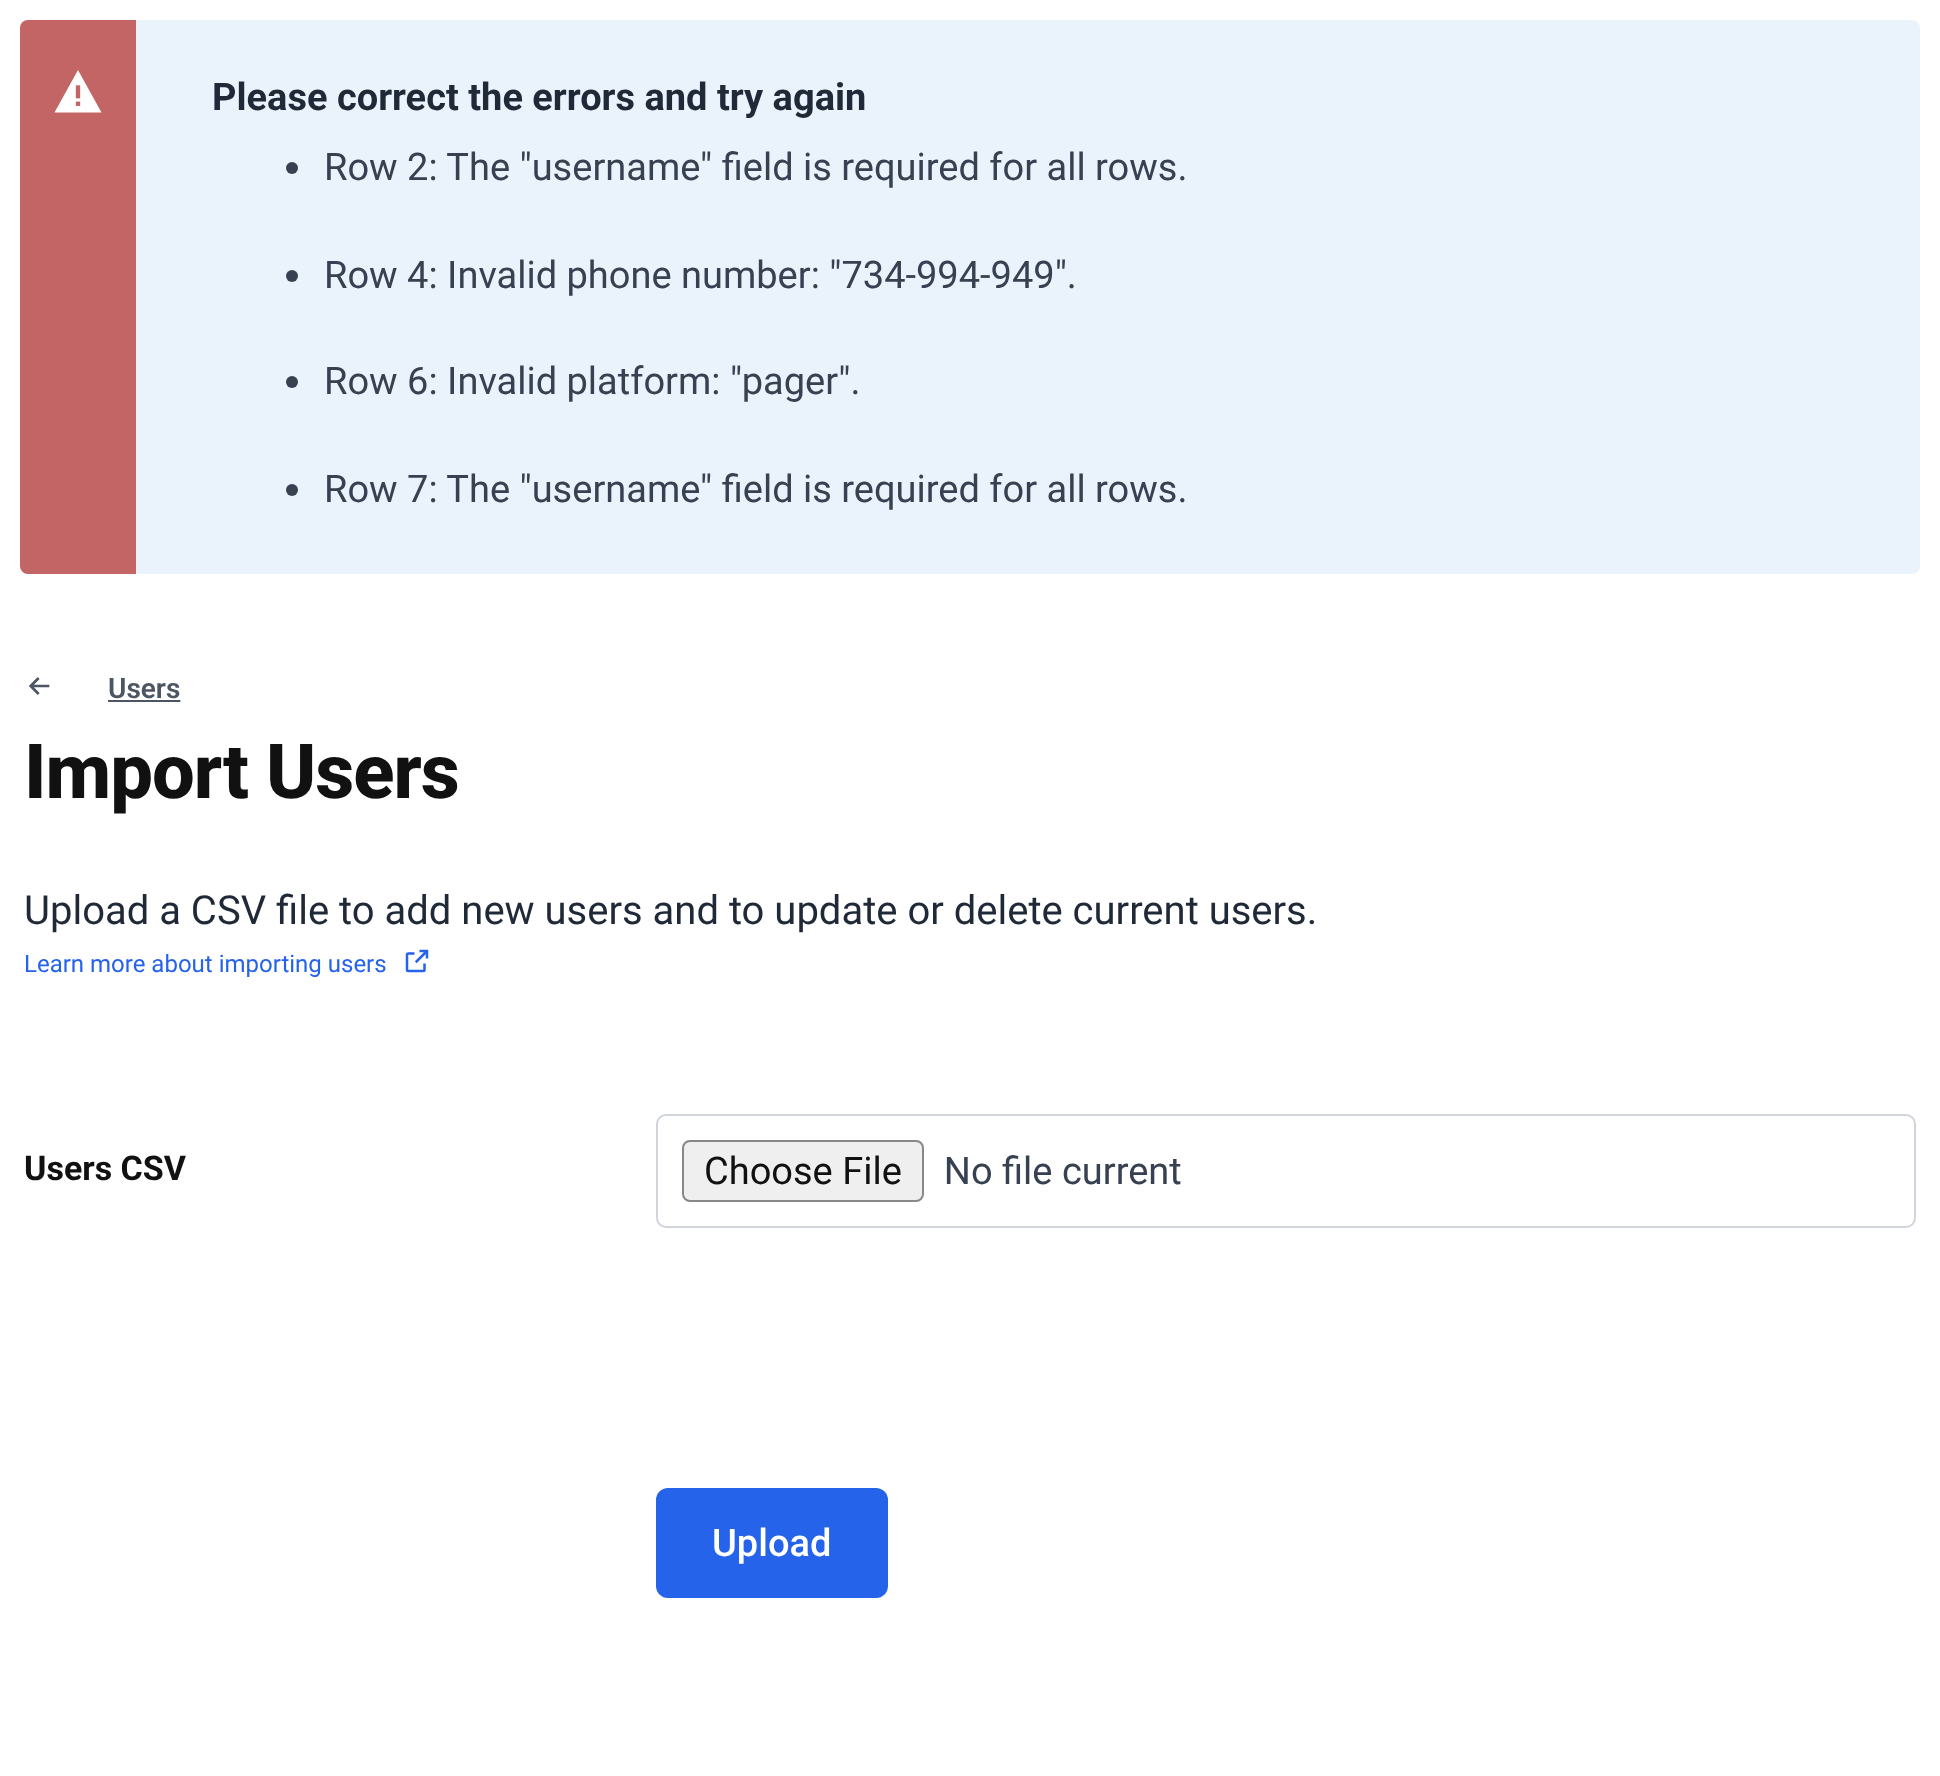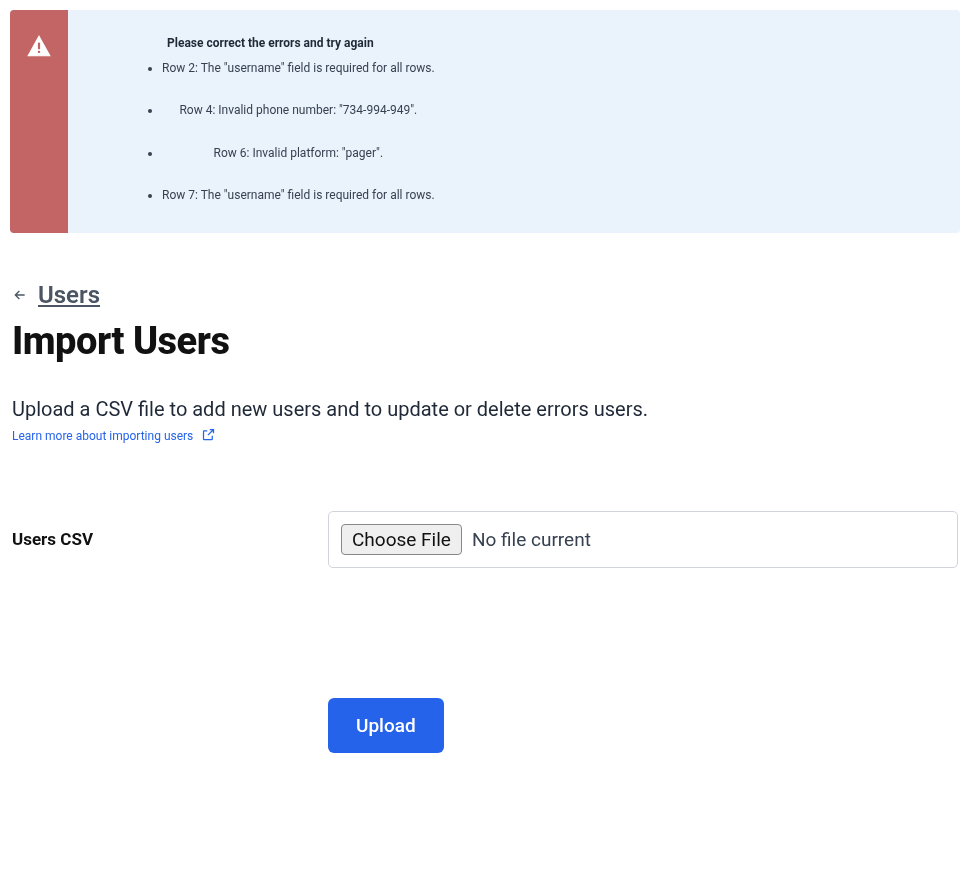--- a/index.html
+++ b/index.html
@@ -30,23 +30,22 @@
       flex-shrink: 0;
     }
     .alert-stripe svg {
       width: 26px;
       height: 26px;
       fill: #fff;
     }
     .alert-content {
       padding: 24px 30px 28px 38px;
       color: #374151;
-      font-size: 12px;
+      font-size: 19px;
       line-height: 1.55;
-      text-align: center;
     }
     .alert-title {
       font-weight: 700;
       color: #1f2937;
       margin-bottom: 6px;
     }
     .alert-subtitle {
       margin-bottom: 16px;
     }
     .alert-list {
@@ -59,23 +58,23 @@
     .alert-list li:last-child {
       margin-bottom: 0;
     }
     .page-body {
       padding: 0 2px;
       margin-top: 48px;
     }
     .breadcrumb {
       display: flex;
       align-items: center;
-      gap: 10px;
+      gap: 26px;
       color: #4b5563;
-      font-size: 24px;
+      font-size: 14px;
       font-weight: 600;
     }
     .breadcrumb svg {
       width: 16px;
       height: 16px;
       stroke: #4b5563;
       stroke-width: 2;
       fill: none;
     }
     .breadcrumb-link {
@@ -189,21 +188,21 @@
     <span>
       <svg viewBox="0 0 24 24">
           <path d="M19 12H5M11 6l-6 6 6 6"></path>
         </svg>
     </span>
     <span class="breadcrumb-link">Users</span>
   </div>
 
   <h1 class="page-title">Import Users</h1>
 
-  <div class="description">Upload a CSV file to add new users and to update or delete errors users.</div>
+  <div class="description">Upload a CSV file to add new users and to update or delete current users.</div>
   <div class="learn-more">
     <span>Learn more about importing users</span>
     <span>
       <svg viewBox="0 0 24 24">
           <path d="M14 4h6v6M20 4l-9 9M18 14v5a1 1 0 0 1-1 1H5a1 1 0 0 1-1-1V7a1 1 0 0 1 1-1h5"></path>
         </svg>
     </span>
   </div>
 
   <div class="form-row">

